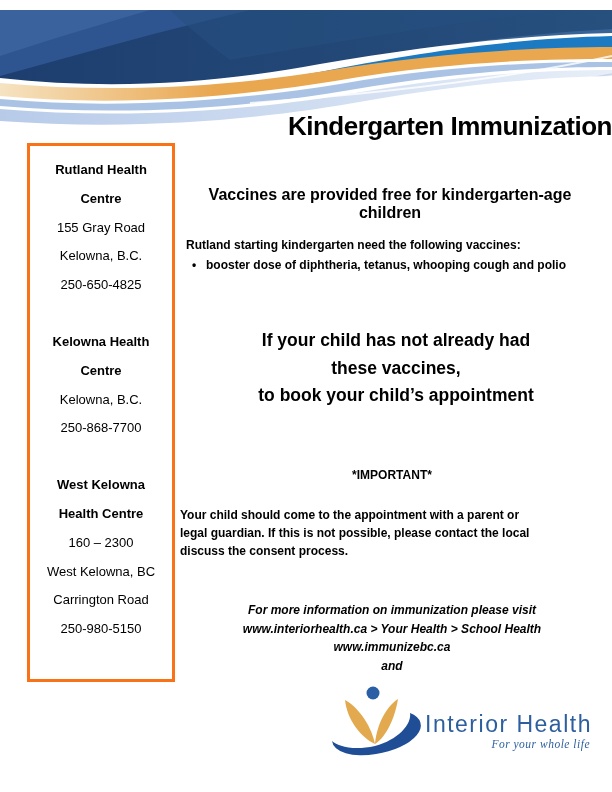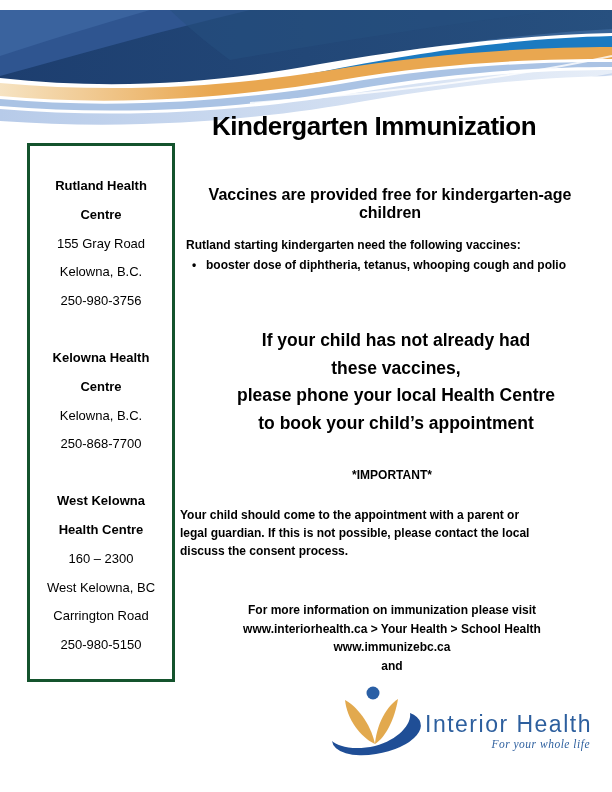--- a/index.html
+++ b/index.html
@@ -13,31 +13,31 @@
     overflow:hidden;
   }
   .abs { position:absolute; }
 
   
   #banner { top:0; left:0; width:612px; height:130px; }
 
   
   .page-title {
     top:111px; left:212px; width:400px;
-    text-align:left;
+    text-align:right;
     font-size:26px; font-weight:bold;
     letter-spacing:-0.5px;
     white-space:nowrap;
   }
 
   
   .contact-box {
     top:143px; left:27px; width:148px; height:539px;
-    border:3px solid #14532d;
-    padding-top:26px;
+    border:3px solid #f97316;
+    padding-top:10px;
     text-align:center;
     font-size:13px;
     line-height:28.8px;
   }
   .contact-box .centre { margin-bottom:28px; }
   .contact-box .centre:last-child { margin-bottom:0; }
   .contact-box .centre-name { font-weight:bold; }
 
   
   .free-notice {
@@ -72,20 +72,21 @@
   }
   .important-body {
     top:506px; left:180px; width:424px;
     text-align:left; font-size:12px; font-weight:bold;
     line-height:18px;
   }
   .info-block {
     top:601px; left:180px; width:424px;
     text-align:center; font-size:12px; font-weight:bold;
     line-height:18.5px;
+    font-style:italic;
   }
 
   
   #logo { top:686px; left:318px; width:294px; height:100px; }
 </style>
 </head>
 <body>
 
 <svg id="banner" class="abs" viewBox="0 0 612 130" preserveAspectRatio="none" aria-hidden="true">
   <defs>
@@ -130,21 +131,21 @@
 </svg>
 
 <div class="abs page-title">Kindergarten Immunization</div>
 
 <div class="abs contact-box">
   <div class="centre">
     <div class="centre-name">Rutland Health</div>
     <div class="centre-name">Centre</div>
     <div>155 Gray Road</div>
     <div>Kelowna, B.C.</div>
-    <div>250-980-3756</div>
+    <div>250-650-4825</div>
   </div>
   <div class="centre">
     <div class="centre-name">Kelowna Health</div>
     <div class="centre-name">Centre</div>
     <div>Kelowna, B.C.</div>
     <div>250-868-7700</div>
   </div>
   <div class="centre">
     <div class="centre-name">West Kelowna</div>
     <div class="centre-name">Health Centre</div>
@@ -159,21 +160,20 @@
 
 <div class="abs vaccines-intro">Rutland starting kindergarten need the following vaccines:</div>
 
 <div class="abs bullet-list">
   <div class="bullet-item">booster dose of diphtheria, tetanus, whooping cough and polio</div>
 </div>
 
 <div class="abs cta">
   <div>If your child has not already had</div>
   <div>these vaccines,</div>
-  <div>please phone your local Health Centre</div>
   <div>to book your child’s appointment</div>
 </div>
 
 <div class="abs important-title">*IMPORTANT*</div>
 <div class="abs important-body">
   <div>Your child should come to the appointment with a parent or</div>
   <div>legal guardian.  If this is not possible, please contact the local</div>
   <div>discuss the consent process.</div>
 </div>
 

